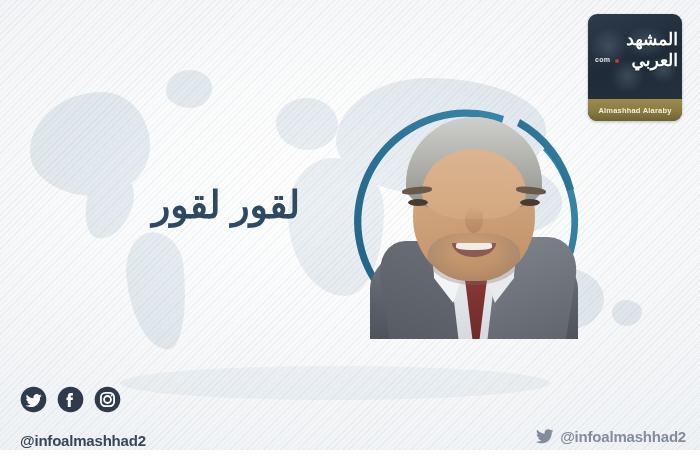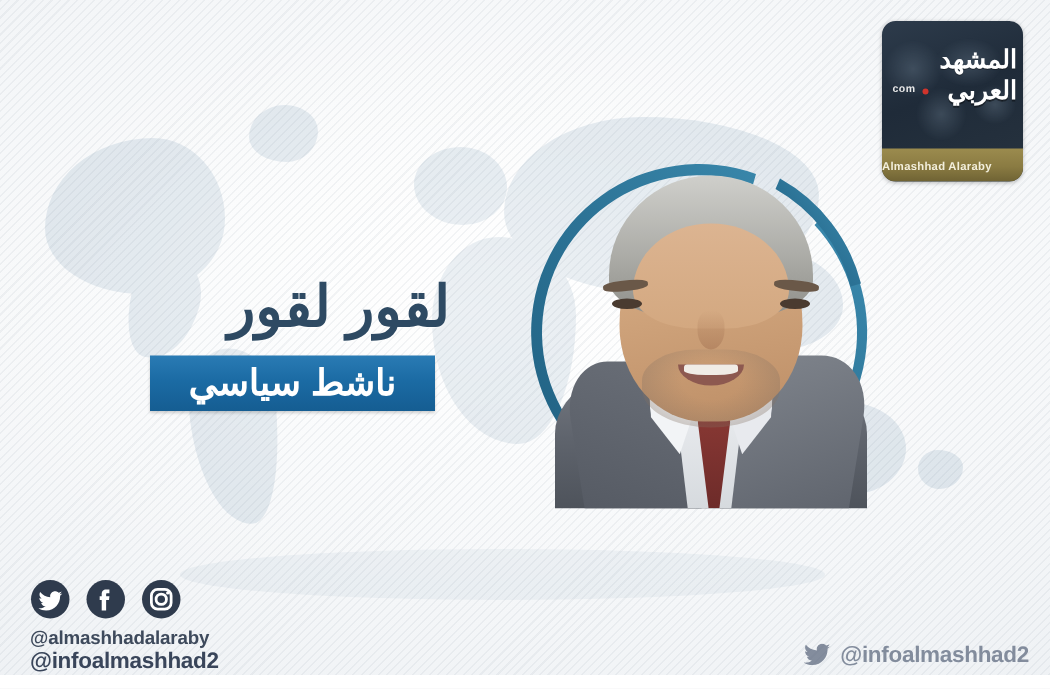--- a/index.html
+++ b/index.html
@@ -95,21 +95,21 @@
     position:absolute;left:7px;top:42px;
     color:#e8e8e8;font-size:7px;font-weight:bold;letter-spacing:.3px;
   }
   .logo-dot{
     position:absolute;left:27px;top:45px;width:4px;height:4px;border-radius:50%;
     background:#d0342c;
   }
   .logo-bar{
     position:absolute;left:0;right:0;bottom:0;height:22px;
     background:linear-gradient(180deg,#9b8b4e 0%,#8a7b42 55%,#6f6334 100%);
-    display:flex;align-items:center;justify-content:flex-start;
+    display:flex;align-items:center;justify-content:center;
   }
   .logo-bar span{
     color:#f3efdc;font-size:7.5px;font-weight:bold;letter-spacing:.2px;
     white-space:nowrap;
   }
 
   
   .portrait-wrap{
     position:absolute;left:352px;top:101px;width:240px;height:240px;
   }
@@ -345,23 +345,20 @@
       <div class="p-eye-l"></div>
       <div class="p-eye-r"></div>
       <div class="p-nose"></div>
       <div class="p-mouth"></div>
       <div class="p-teeth"></div>
     </div>
   </div>
 
   <div class="name">لقور لقور</div>
 
-  <div class="badge">
-    <span>ناشط سياسي</span>
-  </div>
 
   <div class="social-icons">
 
     <svg class="sic" viewBox="0 0 32 32">
       <circle cx="16" cy="16" r="15.2" fill="#2f3b4d"></circle>
       <path fill="#ffffff" d="M25.5 11.4c-0.7 0.3-1.4 0.5-2.2 0.6 0.8-0.5 1.4-1.2 1.7-2.1-0.7 0.4-1.6 0.8-2.4 0.9-0.7-0.8-1.7-1.2-2.8-1.2-2.1 0-3.9 1.7-3.9 3.9 0 0.3 0 0.6 0.1 0.9-3.2-0.2-6.1-1.7-8-4.1-0.3 0.6-0.5 1.2-0.5 2 0 1.3 0.7 2.5 1.7 3.2-0.6 0-1.2-0.2-1.8-0.5v0.1c0 1.9 1.3 3.4 3.1 3.8-0.3 0.1-0.7 0.1-1 0.1-0.2 0-0.5 0-0.7-0.1 0.5 1.5 1.9 2.7 3.6 2.7-1.3 1-3 1.6-4.8 1.6-0.3 0-0.6 0-0.9-0.1 1.7 1.1 3.8 1.8 6 1.8 7.2 0 11.1-6 11.1-11.1v-0.5c0.8-0.6 1.4-1.3 1.9-2z"></path>
     </svg>
 
     <svg class="sic" viewBox="0 0 32 32">
       <circle cx="16" cy="16" r="15.2" fill="#2f3b4d"></circle>
@@ -370,21 +367,20 @@
 
     <svg class="sic" viewBox="0 0 32 32">
       <circle cx="16" cy="16" r="15.2" fill="#2f3b4d"></circle>
       <rect x="8.2" y="8.2" width="15.6" height="15.6" rx="5" ry="5" fill="none" stroke="#ffffff" stroke-width="2.2"></rect>
       <circle cx="16" cy="16" r="4.1" fill="none" stroke="#ffffff" stroke-width="2.2"></circle>
       <circle cx="21.1" cy="11" r="1.3" fill="#ffffff"></circle>
     </svg>
 
   </div>
 
-  <div class="handle1">@almashhadalaraby</div>
   <div class="handle2">@infoalmashhad2</div>
 
   <div class="watermark">
     <svg width="18" height="15" viewBox="0 0 32 26">
       <path fill="#5a667c" d="M31 3.1c-1.1 0.5-2.3 0.8-3.6 1 1.3-0.8 2.3-2 2.8-3.5-1.2 0.7-2.6 1.2-4 1.5C25 0.8 23.3 0 21.5 0c-3.5 0-6.4 2.9-6.4 6.4 0 0.5 0.1 1 0.2 1.5C10 7.6 5.3 5.1 2.2 1.2 1.6 2.1 1.3 3.1 1.3 4.3c0 2.2 1.1 4.1 2.8 5.3-1 0-2-0.3-2.9-0.8v0.1c0 3.1 2.2 5.7 5.1 6.3-0.5 0.1-1.1 0.2-1.7 0.2-0.4 0-0.8 0-1.2-0.1 0.8 2.5 3.2 4.4 5.9 4.4-2.2 1.7-4.9 2.7-7.9 2.7-0.5 0-1 0-1.5-0.1 2.8 1.8 6.2 2.9 9.8 2.9 11.8 0 18.2-9.8 18.2-18.2V6c1.3-0.9 2.3-2.1 3.1-3.4z"></path>
     </svg>
     <span class="wm-text">@infoalmashhad2</span>
   </div>
 
   <div class="bottom-strip"></div>

